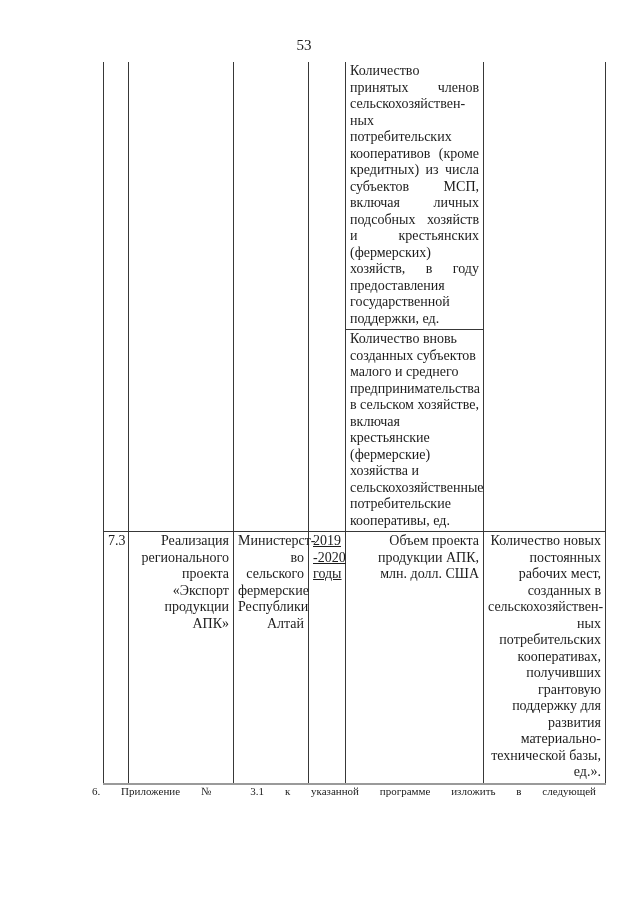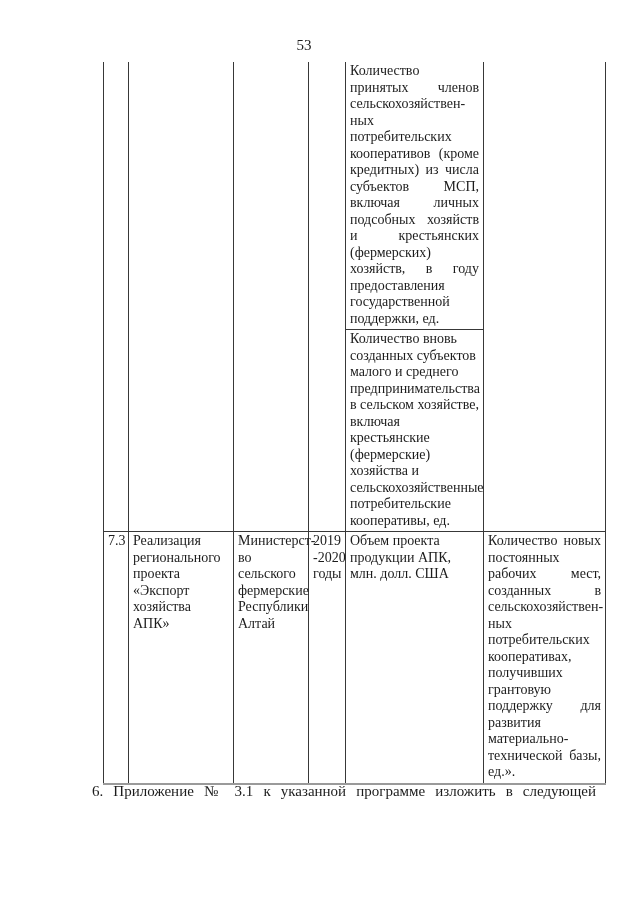--- a/index.html
+++ b/index.html
@@ -45,31 +45,31 @@
     font-size: 14px;
     line-height: 16.5px;
     padding: 1px 4px 2px 4px;
     overflow: visible;
     word-wrap: normal;
   }
   tr.row-a > td { border-top: none; }
   tr.row-a { height: 266px; }
   tr.row-b { height: 184px; }
   tr.row-c { height: 242px; }
-  tr.row-c > td { border-bottom: 2px solid #9a9a9a; }
+  tr.row-c > td { border-bottom: 2px solid #9a9a9a; text-align: right; }
   td.cell-num { padding: 1px 2px 2px 3px; }
-  td.cell-years { padding: 1px 2px 2px 3px; }
+  td.cell-years { padding: 1px 2px 2px 3px; text-decoration: underline; }
   .just { text-align: justify; }
   .left { text-align: left; margin-top: 40px; }
   .closing {
     position: absolute;
     top: 781px;
     left: 40px;
     width: 556px;
-    font-size: 15px;
+    font-size: 11px;
     line-height: 20.5px;
     margin: 0;
   }
   .closing .line1 {
     display: block;
     text-align: justify;
     text-align-last: justify;
     text-indent: 52px;
     white-space: nowrap;
   }
@@ -101,21 +101,21 @@
         <td rowspan="2"></td>
         <td class="cell-years" rowspan="2"></td>
         <td class="just">Количество принятых членов сельскохозяйствен-ных потребительских кооперативов (кроме кредитных) из числа субъектов МСП, включая личных подсобных хозяйств и крестьянских (фермерских) хозяйств, в году предоставления государственной поддержки, ед.</td>
         <td rowspan="2"></td>
       </tr>
       <tr class="row-b">
         <td class="left">Количество вновь созданных субъектов малого и среднего предпринимательства в сельском хозяйстве, включая крестьянские (фермерские) хозяйства и сельскохозяйственные потребительские кооперативы, ед.</td>
       </tr>
       <tr class="row-c">
         <td class="cell-num left">7.3</td>
-        <td class="left">Реализация регионального проекта «Экспорт хозяйства АПК»</td>
+        <td class="left">Реализация регионального проекта «Экспорт продукции АПК»</td>
         <td class="just">Министерст-во сельского фермерские Республики Алтай</td>
         <td class="cell-years left">2019 -2020 годы</td>
         <td class="left">Объем проекта продукции АПК, млн. долл. США</td>
         <td class="just">Количество новых постоянных рабочих мест, созданных в сельскохозяйствен-ных потребительских кооперативах, получивших грантовую поддержку для развития материально-технической базы, ед.».</td>
       </tr>
     </tbody>
   </table>
 
   <p class="closing">
     <span class="line1">6. Приложение № 3.1 к указанной программе изложить в следующей</span>

